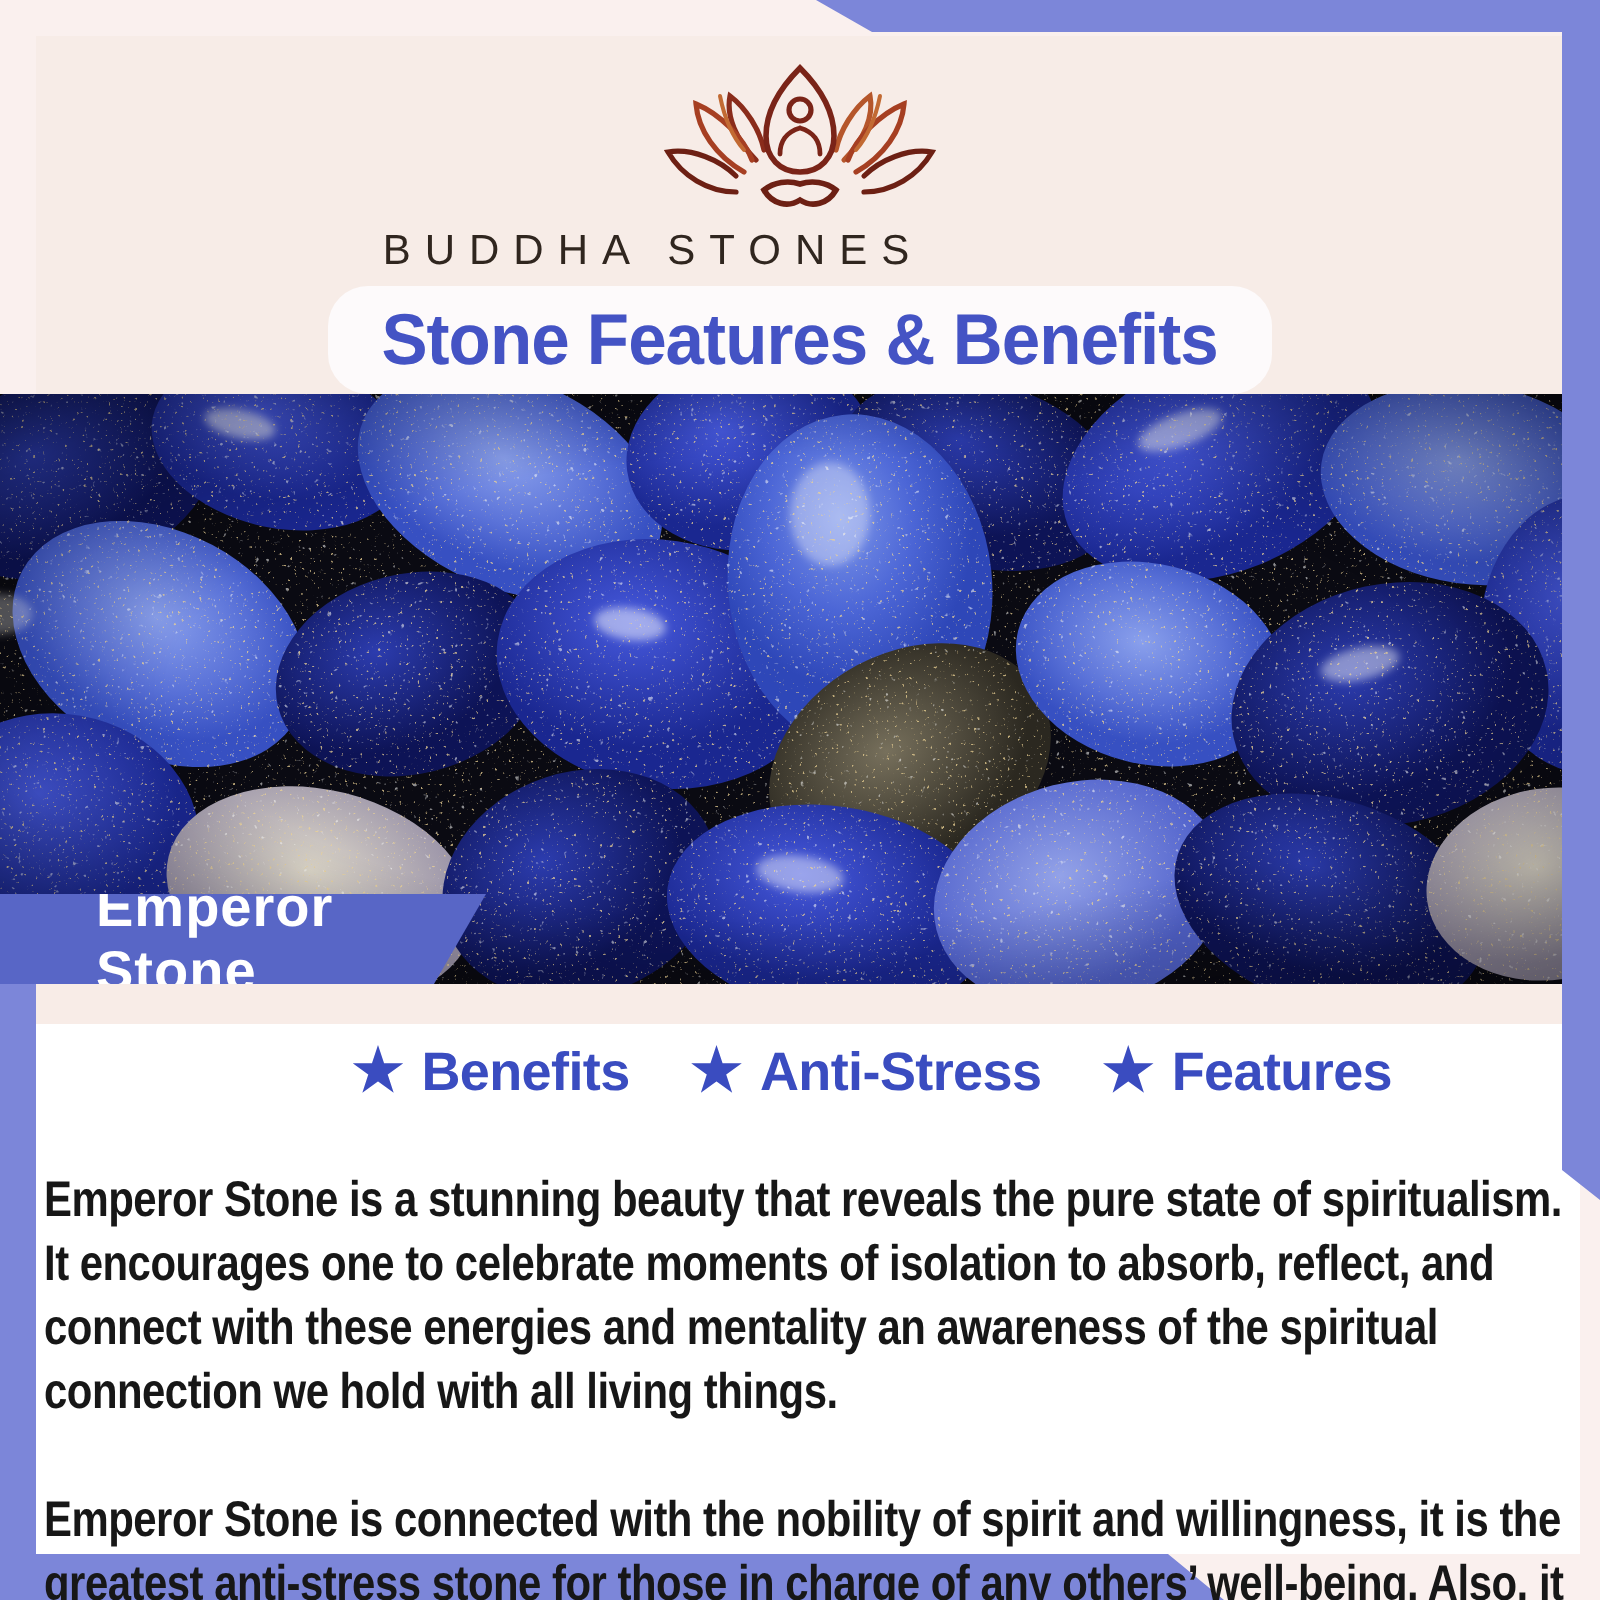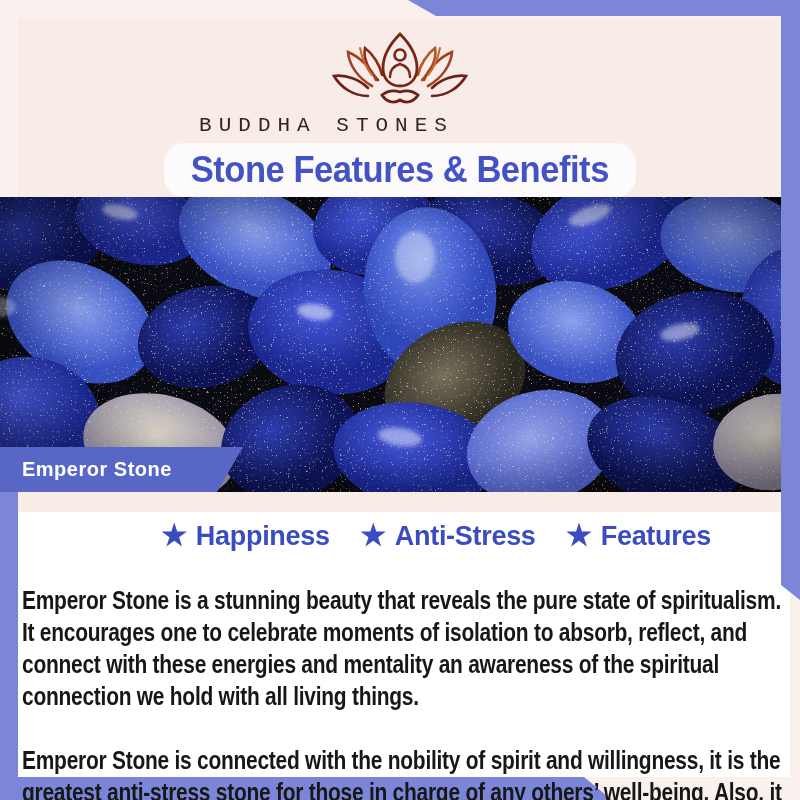--- a/index.html
+++ b/index.html
@@ -18,41 +18,41 @@
   .ribbon-bl{
     left:0;top:0;width:800px;height:800px;background:#7c86d9;z-index:3;
     clip-path:polygon(0px 447px,18px 447px,18px 777px,584px 777px,612px 800px,0px 800px);
   }
 
   
   .header-card{left:18px;top:18px;width:764px;height:179px;background:#f7ece7;z-index:1;}
   .logo-box{left:330px;top:28px;width:140px;height:86px;z-index:2;}
   .brand-name{
     left:0;top:114px;width:646px;text-align:center;z-index:2;
-    font-family:Liberation Mono, monospace;font-size:21px;letter-spacing:7px;
+    font-family:Liberation Sans, sans-serif;font-size:21px;letter-spacing:7px;
     padding-left:7px;box-sizing:border-box;color:#30261f;
   }
   .title-banner{
     left:164px;top:143px;width:472px;height:54px;background:#fdfafb;z-index:2;
     display:flex;align-items:center;justify-content:center;border-radius:20px;
   }
   .title-banner .title{
     font-size:36px;font-weight:bold;color:#4453c4;letter-spacing:-0.5px;
     transform:scaleX(0.96);white-space:nowrap;
   }
 
   
   .photo{left:0;top:197px;width:800px;height:295px;z-index:2;}
   .stone-label{
     left:0;top:447px;width:243px;height:45px;background:#5866c6;z-index:4;
     clip-path:polygon(0 0,243px 0,217px 45px,0 45px);
     display:flex;align-items:center;
   }
   .stone-label .label-text{
-    padding-left:22px;color:#ffffff;font-weight:bold;font-size:20px;letter-spacing:0.5px;
+    padding-left:48px;color:#ffffff;font-weight:bold;font-size:28px;letter-spacing:0.5px;
   }
 
   
   .cream-strip{left:18px;top:492px;width:772px;height:20px;background:#f8ece7;z-index:2;}
   .content{left:18px;top:512px;width:772px;height:265px;background:#ffffff;z-index:2;}
 
   .benefits-row{
     left:18px;top:518px;width:772px;z-index:5;text-align:center;
     padding-left:64px;box-sizing:border-box;white-space:nowrap;
   }
@@ -202,21 +202,21 @@
 </div>
 
 <div class="abs stone-label">
   <span class="label-text">Emperor Stone</span>
 </div>
 
 <div class="abs cream-strip"></div>
 <div class="abs content"></div>
 
 <div class="abs benefits-row">
-  <span class="benefit"><span class="star">★</span><span>Happiness</span></span>
+  <span class="benefit"><span class="star">★</span><span>Benefits</span></span>
   <span class="benefit"><span class="star">★</span><span>Anti-Stress</span></span>
   <span class="benefit"><span class="star">★</span><span>Features</span></span>
 </div>
 
 <div class="abs body-copy">
   <div>Emperor Stone is a stunning beauty that reveals the pure state of spiritualism.
 It encourages one to celebrate moments of isolation to absorb, reflect, and
 connect with these energies and mentality an awareness of the spiritual
 connection we hold with all living things.</div>
   <div>Emperor Stone is connected with the nobility of spirit and willingness, it is the

